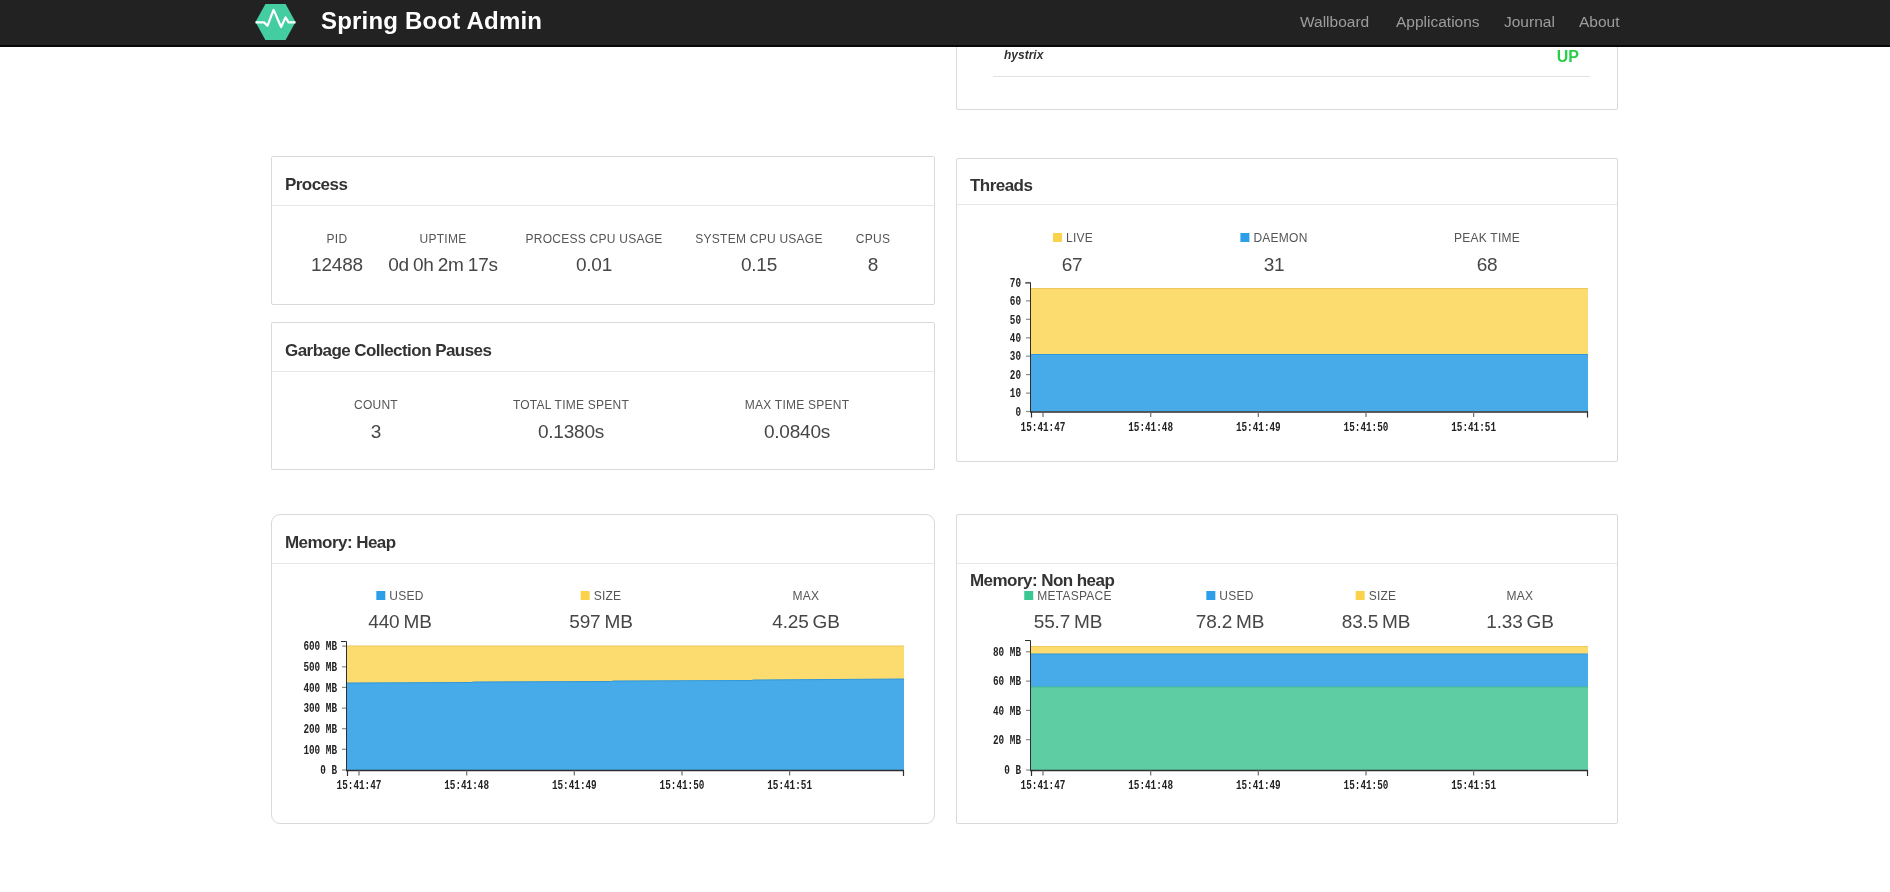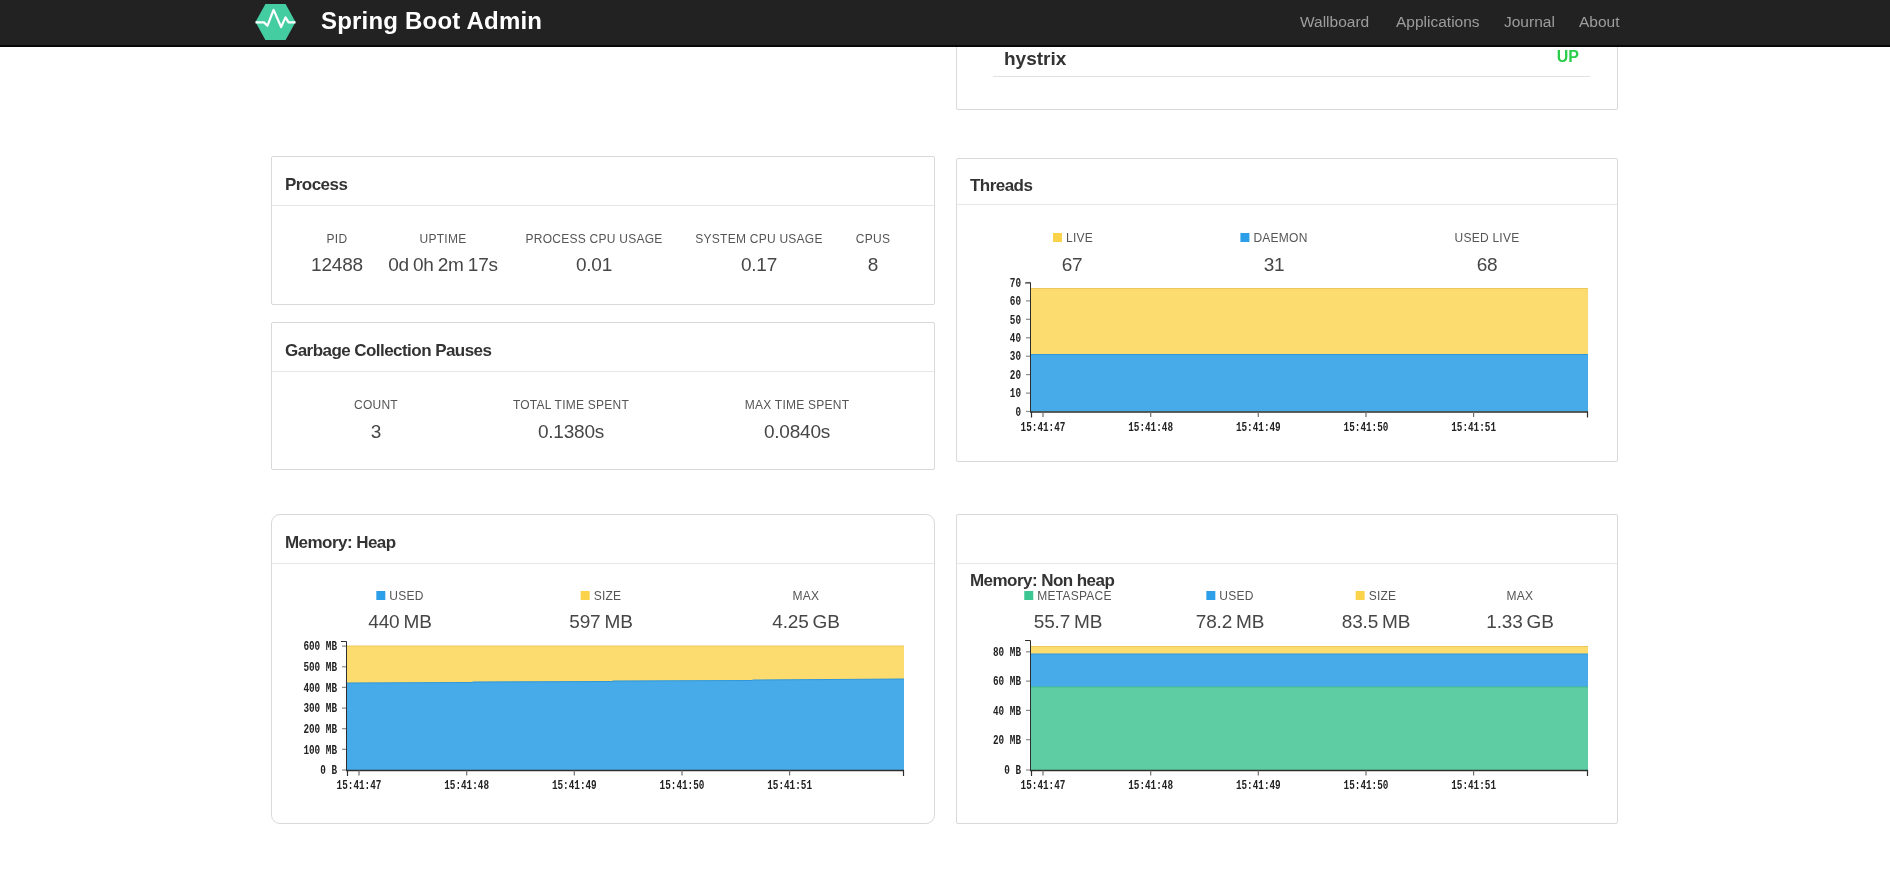--- a/index.html
+++ b/index.html
@@ -20,54 +20,54 @@
 </svg>
     <div class="brand">Spring Boot Admin</div>
 <div class="navlinks" style="width:1504px;">
       <a style="left:1300px">Wallboard</a>
       <a style="left:1396px">Applications</a>
       <a style="left:1504px">Journal</a>
       <a style="left:1579px">About</a>
     </div>
   </div>
 <div class="panel" style="left:956px;top:-40px;width:660px;height:148px;">
-    <div style="position:absolute;left:47px;top:87px;font-size:19px;font-weight:bold;color:#333;">hystrix</div>
+    <div style="position:absolute;left:47px;top:87px;font-size:12px;font-weight:bold;color:#333;font-style:italic;">hystrix</div>
     <div style="position:absolute;right:38px;top:87px;font-size:16px;font-weight:bold;color:#28ce4a;">UP</div>
     <div style="position:absolute;left:36px;right:27px;top:115px;height:1px;background:#e2e2e2;"></div>
   </div>
 <div class="panel" style="left:271px;top:156px;width:662px;height:147px;">
 <div class="ptitle" style="top:18px;">Process</div>
 <div class="pdivider" style="top:48px;"></div>
 <div class="hdr" style="left:65px;top:82px">PID</div>
     <div class="hdr" style="left:171px;top:82px">UPTIME</div>
     <div class="hdr" style="left:322px;top:82px">PROCESS CPU USAGE</div>
     <div class="hdr" style="left:487px;top:82px">SYSTEM CPU USAGE</div>
     <div class="hdr" style="left:601px;top:82px">CPUS</div>
 <div class="val" style="left:65px;top:108px">12488</div>
     <div class="val" style="left:171px;top:108px">0d 0h 2m 17s</div>
     <div class="val" style="left:322px;top:108px">0.01</div>
-    <div class="val" style="left:487px;top:108px">0.17</div>
+    <div class="val" style="left:487px;top:108px">0.15</div>
     <div class="val" style="left:601px;top:108px">8</div>
 </div>
 <div class="panel" style="left:271px;top:322px;width:662px;height:146px;text-decoration:underline;">
 <div class="ptitle" style="top:18px;">Garbage Collection Pauses</div>
 <div class="pdivider" style="top:48px;"></div>
 <div class="hdr" style="left:104px;top:82px">COUNT</div>
     <div class="hdr" style="left:299px;top:82px">TOTAL TIME SPENT</div>
     <div class="hdr" style="left:525px;top:82px">MAX TIME SPENT</div>
 <div class="val" style="left:104px;top:109px">3</div>
     <div class="val" style="left:299px;top:109px">0.1380s</div>
     <div class="val" style="left:525px;top:109px">0.0840s</div>
 </div>
 <div class="panel" style="left:956px;top:158px;width:660px;height:302px;">
 <div class="ptitle" style="top:17px;">Threads</div>
 <div class="pdivider" style="top:45px;"></div>
 <div class="hdr" style="left:116px;top:79px"><span class="sw" style="background:#fbd34b"></span>LIVE</div>
     <div class="hdr" style="left:317px;top:79px"><span class="sw" style="background:#2d9fe8"></span>DAEMON</div>
-    <div class="hdr" style="left:530px;top:79px">USED LIVE</div>
+    <div class="hdr" style="left:530px;top:79px">PEAK TIME</div>
 <div class="val" style="left:115px;top:106px">67</div>
     <div class="val" style="left:317px;top:106px">31</div>
     <div class="val" style="left:530px;top:106px">68</div>
 <svg width="661" height="302" style="position:absolute;left:0;top:0">
       <polygon points="74.0,129.5 631.0,129.5 631.0,252.5 74.0,252.5" fill="#fcdc6e"></polygon>
       <path d="M74.0 129.5 L631.0 129.5" fill="none" stroke="#eec75a" stroke-width="1"></path>
       <polygon points="74.0,195.5 631.0,195.5 631.0,252.5 74.0,252.5" fill="#46abe8"></polygon>
       <path d="M74.0 195.5 L631.0 195.5" fill="none" stroke="#2f97db" stroke-width="1"></path>
       <line x1="69" y1="252.5" x2="74" y2="252.5" stroke="#8a8a8a" stroke-width="1.2"></line>
       <text x="58.4" y="256.7" font-family="Liberation Mono, monospace" font-size="12.5" font-weight="bold" fill="#222" textLength="5.6" lengthAdjust="spacingAndGlyphs">0</text>

